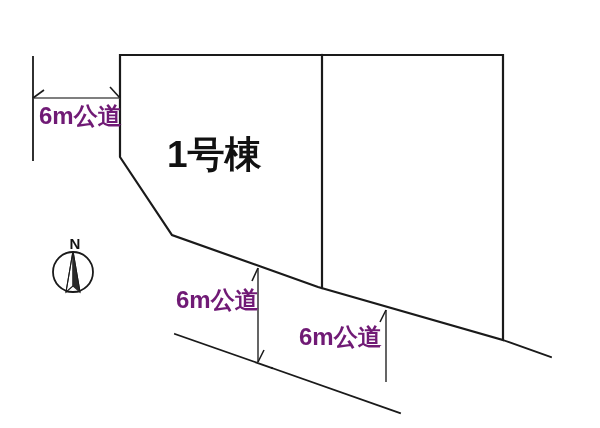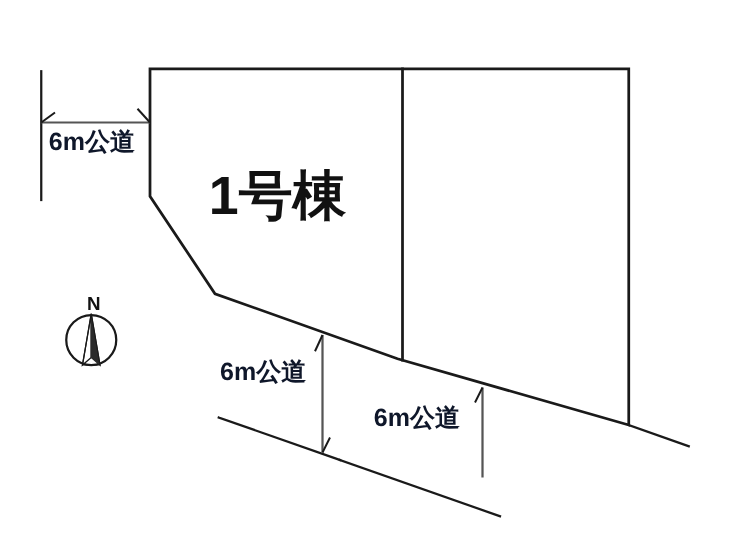--- a/index.html
+++ b/index.html
@@ -22,36 +22,36 @@
     position: absolute;
     left: 0;
     top: 0;
     width: 600px;
     height: 428px;
     display: block;
   }
   .lot-label {
     position: absolute;
     font-family: "Liberation Sans", "DejaVu Sans", sans-serif;
-    font-size: 43px;
+    font-size: 37px;
     font-weight: 700;
     color: #111111;
     letter-spacing: 0px;
     white-space: nowrap;
     line-height: 1;
   }
   #lot-label-1 { left: 167px; top: 136px; }
   #lot-label-2 { left: 362px; top: 136px; }
 
   .road-label {
     position: absolute;
     font-family: "Liberation Sans", "DejaVu Sans", sans-serif;
-    font-size: 20px;
+    font-size: 24px;
     font-weight: 700;
-    color: #0f172a;
+    color: #701a75;
     white-space: nowrap;
     line-height: 1;
   }
   #road-label-west  { left: 39px;  top: 104px; }
   #road-label-south { left: 176px; top: 288px; }
   #road-label-southeast { left: 299px; top: 325px; }
 
   #compass-rose {
     position: absolute;
     left: 45px;

